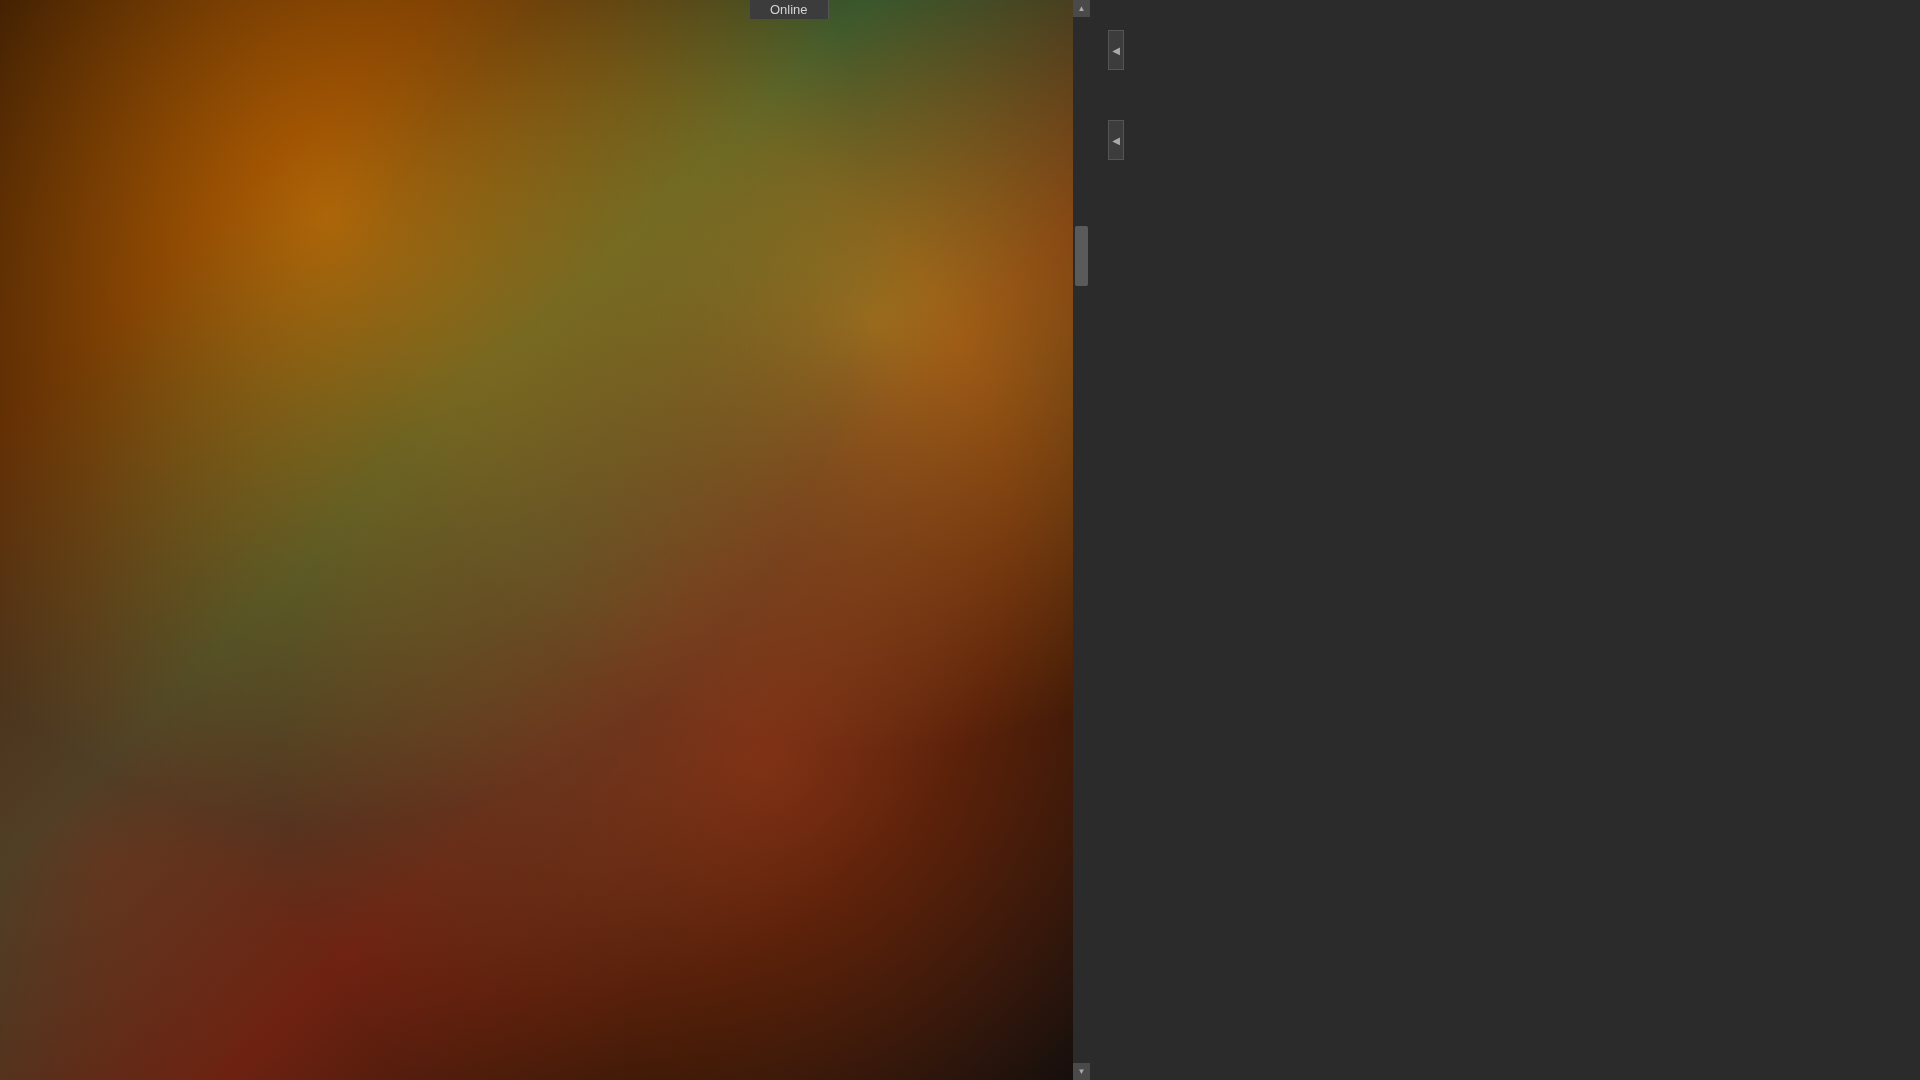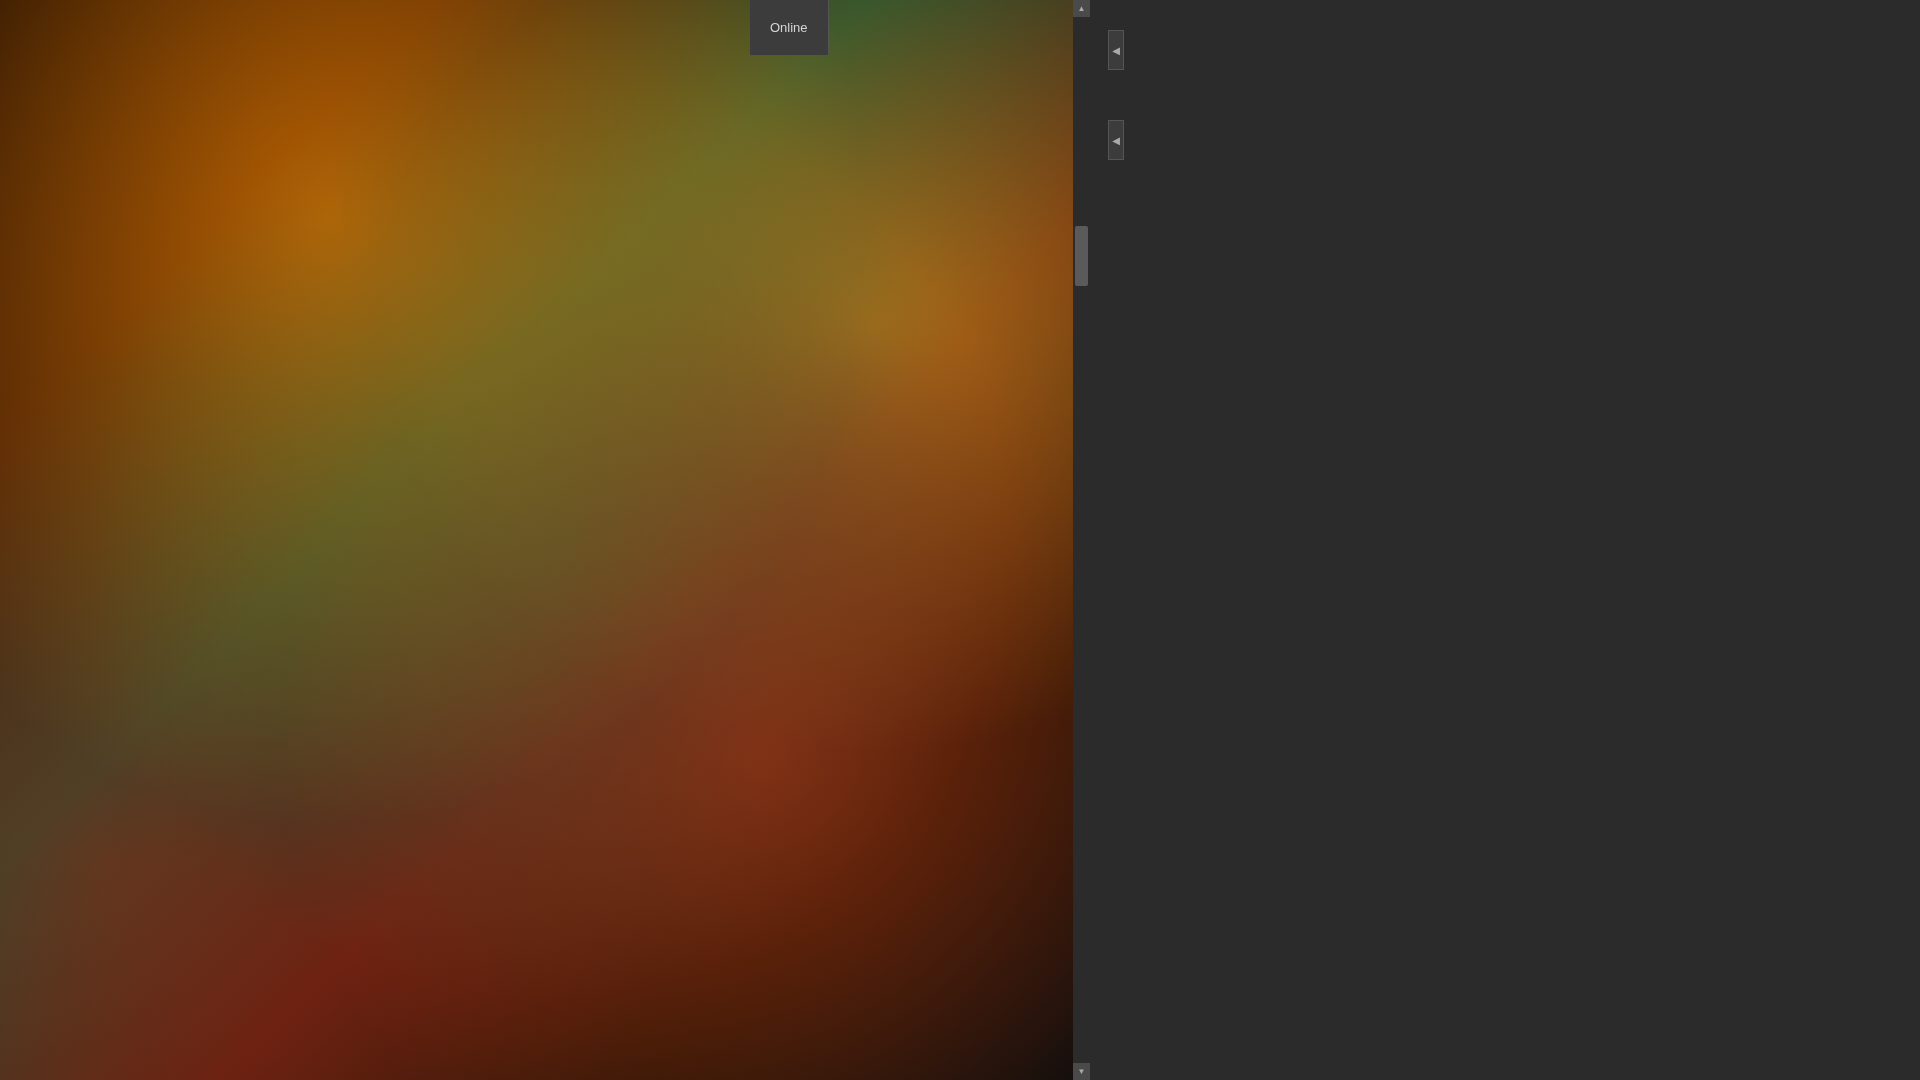--- a/index.html
+++ b/index.html
@@ -46,21 +46,21 @@
       height: 1080px;
       background: #2b2b2b;
     }
 
     
     #online-tab {
       position: absolute;
       top: 0;
       left: 750px;
       background: #3c3c3c;
-      padding: 20px 20px;
+      padding: 2px 20px;
       font-size: 13px;
       color: #d4d4d4;
       border-right: 1px solid #555;
     }
 
     
     #canvas-scrollbar {
       position: absolute;
       top: 0;
       left: 1073px;

